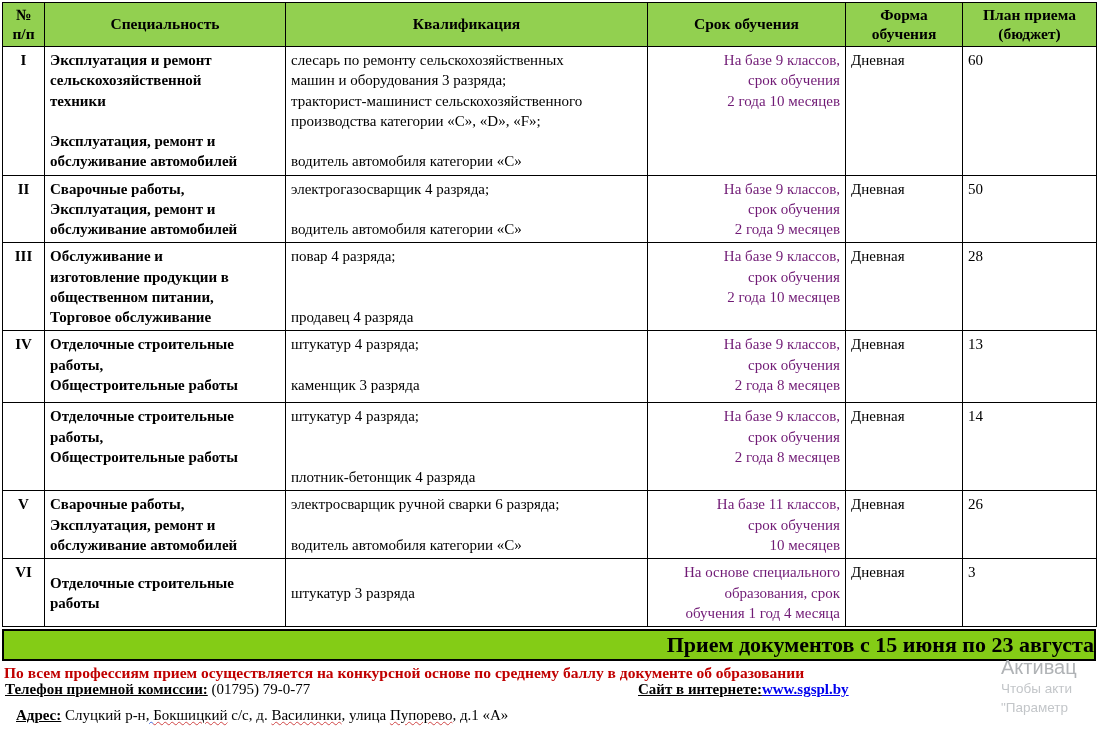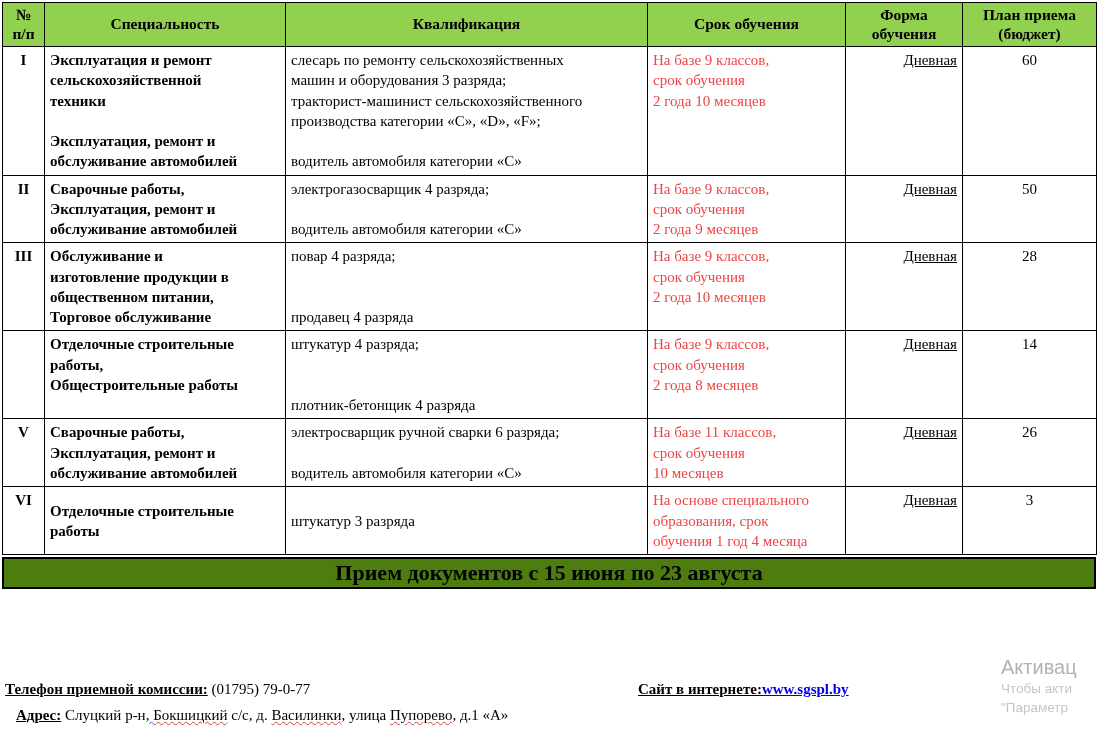--- a/index.html
+++ b/index.html
@@ -24,28 +24,28 @@
     text-align:center;
     vertical-align:middle;
     font-size:15.5px;
     line-height:1.2;
   }
   td.num{font-weight:bold;text-align:center;}
   td.spec{font-weight:bold;}
   td.qual{}
   td.qual.mid{vertical-align:middle;}
   td.spec.mid{vertical-align:middle;}
-  td.dur{color:#ef4444;text-align:left;vertical-align:middle;line-height:1.3;}
-  td.form{text-align:right;vertical-align:middle;text-decoration:underline;}
-  td.plan{text-align:center;vertical-align:middle;}
+  td.dur{color:#701a75;text-align:right;vertical-align:middle;line-height:1.3;}
+  td.form{text-align:left;vertical-align:middle;}
+  td.plan{text-align:left;vertical-align:middle;}
   .banner{
     margin-top:2px;
-    background:#4d7c0f;
+    background:#84cc16;
     border:2px solid #000;
-    text-align:center;
+    text-align:right;
     font-weight:bold;
     font-size:22px;
     line-height:28px;
     height:28px;
     overflow:hidden;
   }
   .notice{
     margin-top:1px;
     color:#C00000;
     font-weight:bold;
@@ -139,20 +139,34 @@
       <td class="qual">повар 4 разряда;
 
 
 продавец 4 разряда</td>
       <td class="dur">На базе 9 классов,
 срок обучения
 2 года 10 месяцев</td>
       <td class="form">Дневная</td>
       <td class="plan">28</td>
     </tr>
+    <tr style="height:72px">
+      <td class="num">IV</td>
+      <td class="spec">Отделочные строительные
+работы,
+Общестроительные работы</td>
+      <td class="qual">штукатур 4 разряда;
+
+каменщик 3 разряда</td>
+      <td class="dur">На базе 9 классов,
+срок обучения
+2 года 8 месяцев</td>
+      <td class="form">Дневная</td>
+      <td class="plan">13</td>
+    </tr>
     <tr style="height:70px">
       <td class="num"></td>
       <td class="spec">Отделочные строительные
 работы,
 Общестроительные работы</td>
       <td class="qual">штукатур 4 разряда;
 
 
 плотник-бетонщик 4 разряда</td>
       <td class="dur">На базе 9 классов,
@@ -184,20 +198,21 @@
 образования, срок
 обучения 1 год 4 месяца</td>
       <td class="form">Дневная</td>
       <td class="plan">3</td>
     </tr>
   </tbody>
     </table>
 
   <div class="banner">Прием документов с 15 июня по 23 августа</div>
 
+  <div class="notice">По всем профессиям прием осуществляется на конкурсной основе по среднему баллу в документе об образовании</div>
 
 </div>
 
 <div class="contacts">
   <div class="line phone-line">
     <span class="lbl">Телефон приемной комиссии:</span><span> (01795) 79-0-77</span>
     <span class="site-group">
       <span class="lbl"> Сайт в интернете:</span><a class="site-link" href="#">www.sgspl.by</a>
     </span>
   </div>

